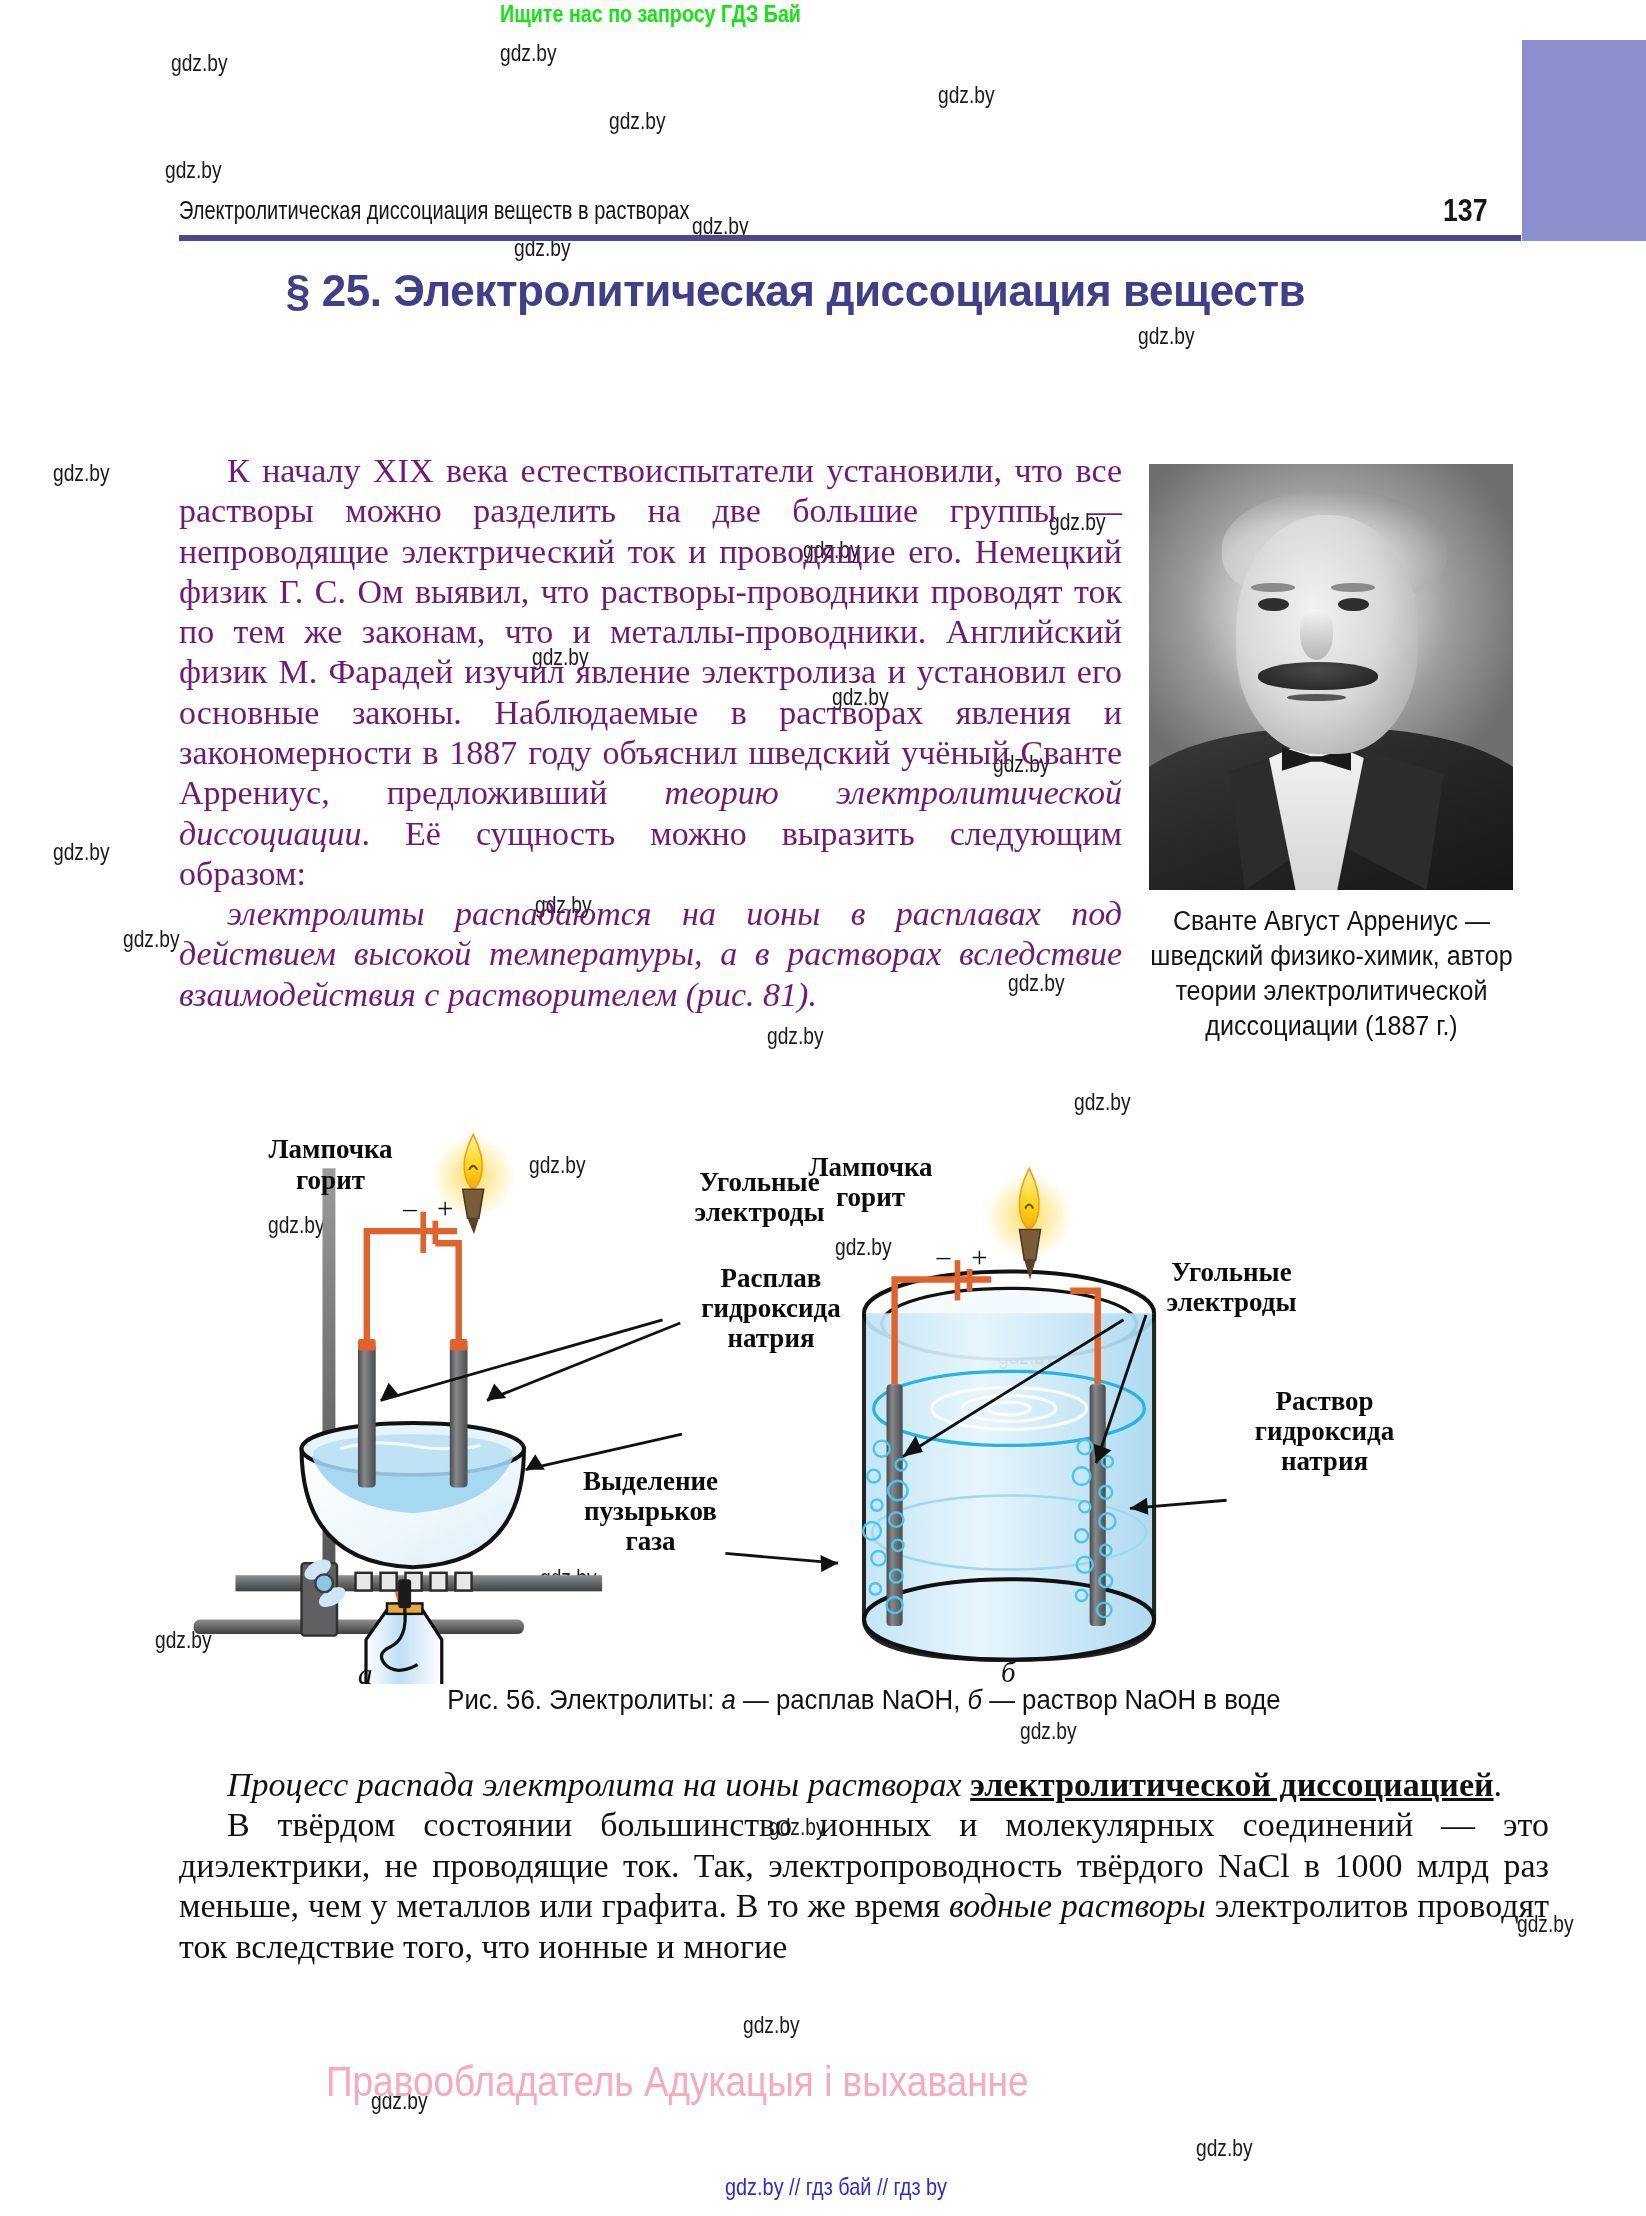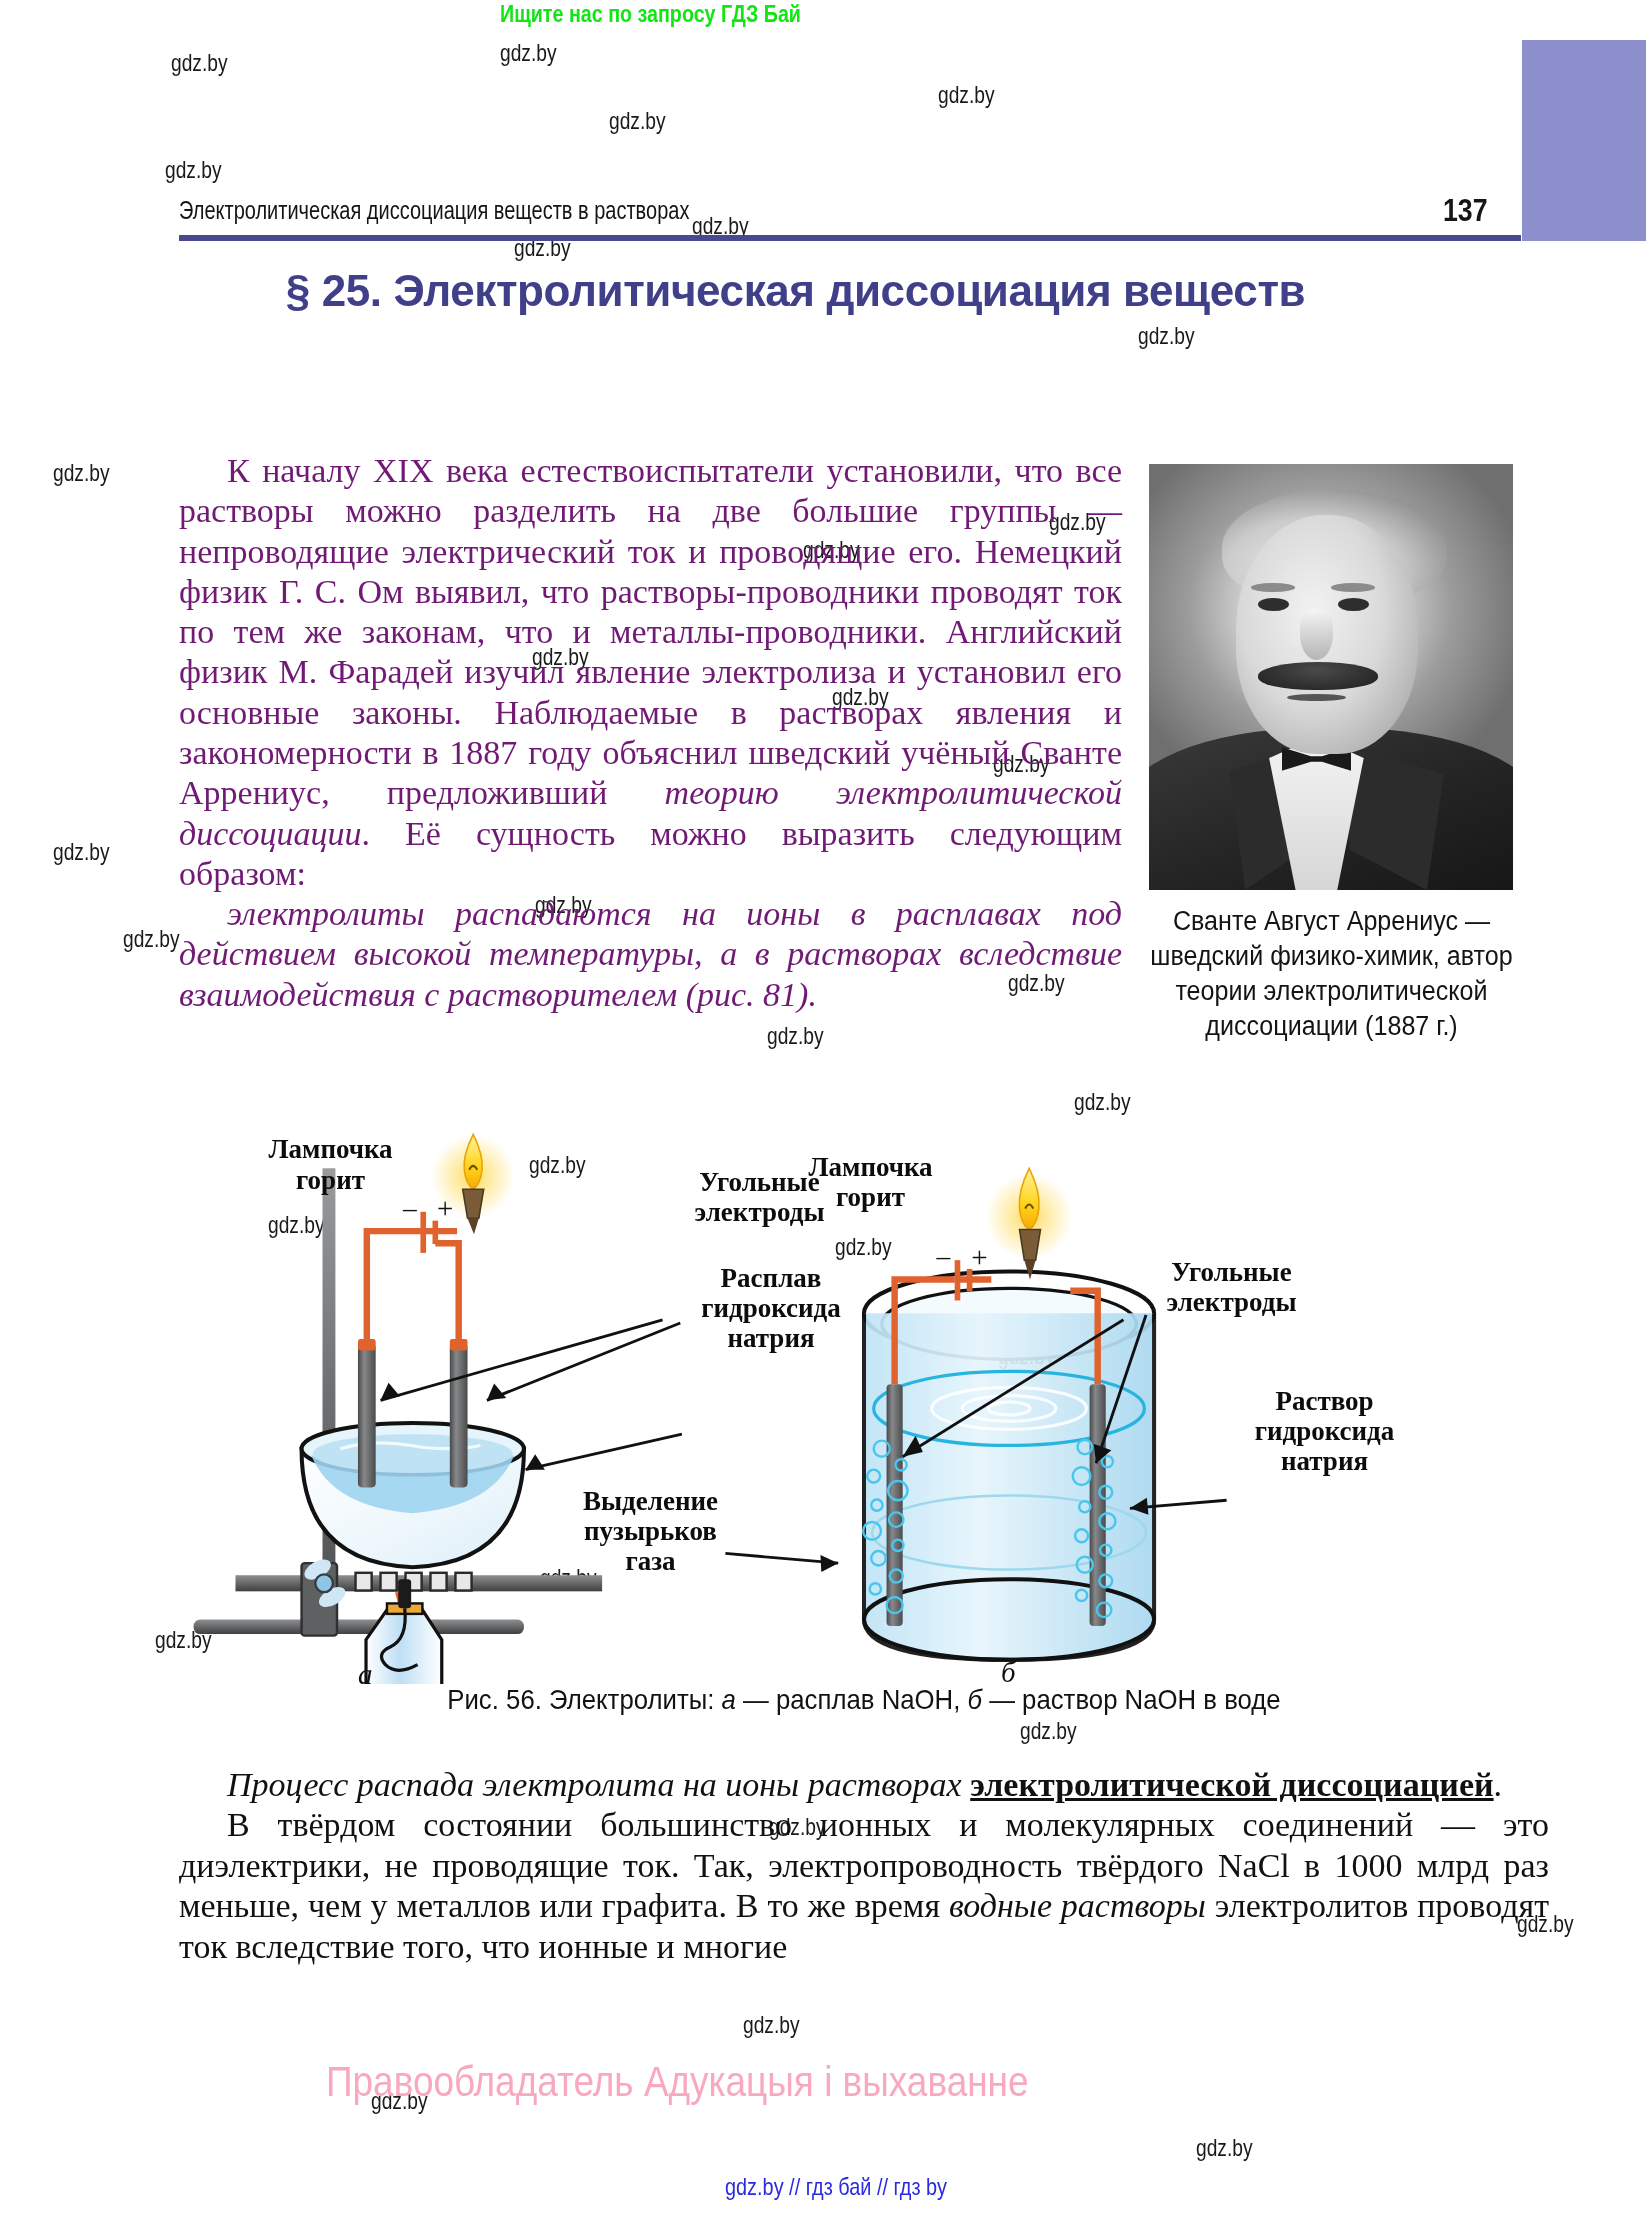--- a/index.html
+++ b/index.html
@@ -500,21 +500,21 @@
     </svg>
 
     
     <div class="fig-label" style="left:63px; top:6.4px; width:177px;">Лампочка<br>горит</div>
     <div class="fig-label" style="left:484px; top:39px; width:193px;">Угольные<br>электроды</div>
     <div class="fig-label" style="left:487px; top:135px; width:210px;">Расплав<br>гидроксида<br>натрия</div>
 
     <div class="fig-label" style="left:603px; top:24px; width:177px;">Лампочка<br>горит</div>
     <div class="fig-label" style="left:956px; top:129px; width:193px;">Угольные<br>электроды</div>
     <div class="fig-label" style="left:1045px; top:258px; width:201px;">Раствор<br>гидроксида<br>натрия</div>
-    <div class="fig-label" style="left:371px; top:358px; width:201px;">Выделение<br>пузырьков<br>газа</div>
+    <div class="fig-label" style="left:371px; top:338px; width:201px;">Выделение<br>пузырьков<br>газа</div>
 
     <div class="fig-italic-letter" style="left:179px; top:530px;">а</div>
     <div class="fig-italic-letter" style="left:822px; top:528px;">б</div>
   </div>
 
   <div class="fig-caption"><span>Рис. 56. Электролиты: </span><i>а</i><span> — расплав NaOH, </span><i>б</i><span> — раствор NaOH в воде</span></div>
 
   <div class="col-bottom">
     <p class="indent"><i>Процесс распада электролита на ионы растворах </i><b>электролитической диссоциацией</b><span>.</span></p>
     <p class="indent"><span>В твёрдом состоянии большинство ионных и молекулярных соединений — это диэлектрики, не проводящие ток. Так, электропроводность твёрдого NaCl в 1000 млрд раз меньше, чем у металлов или графита. В то же время </span><i>водные растворы</i><span> электролитов проводят ток вследствие того, что ионные и многие</span></p>

